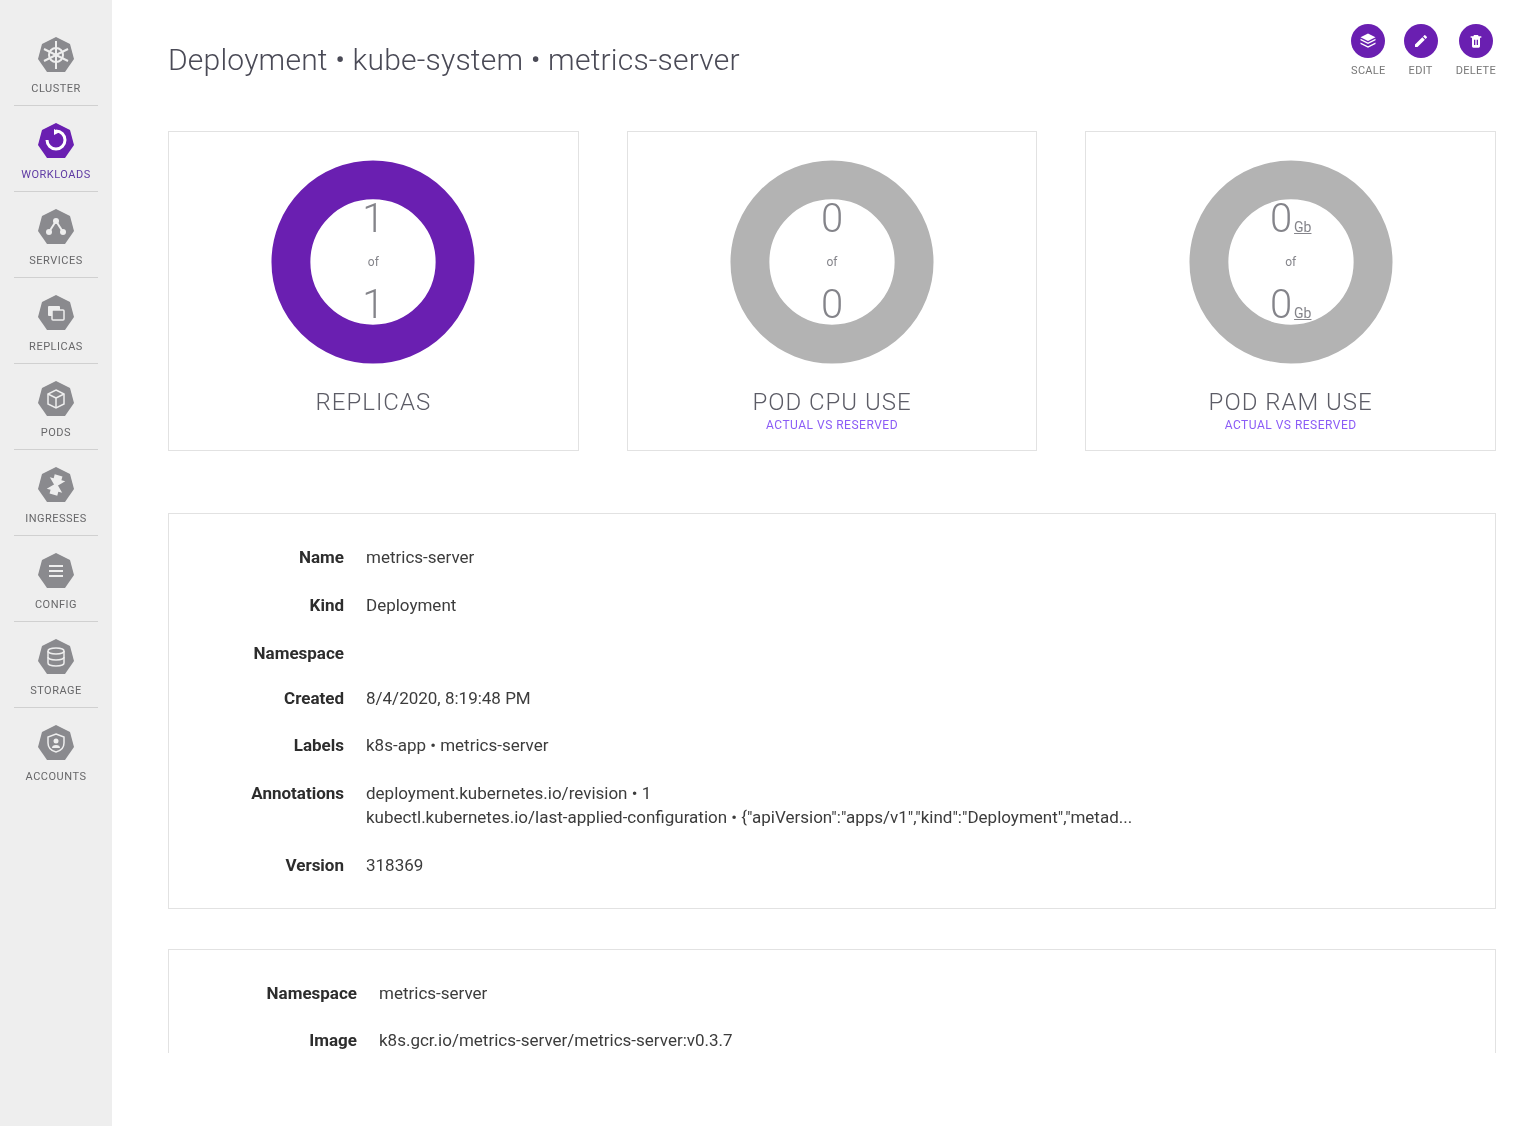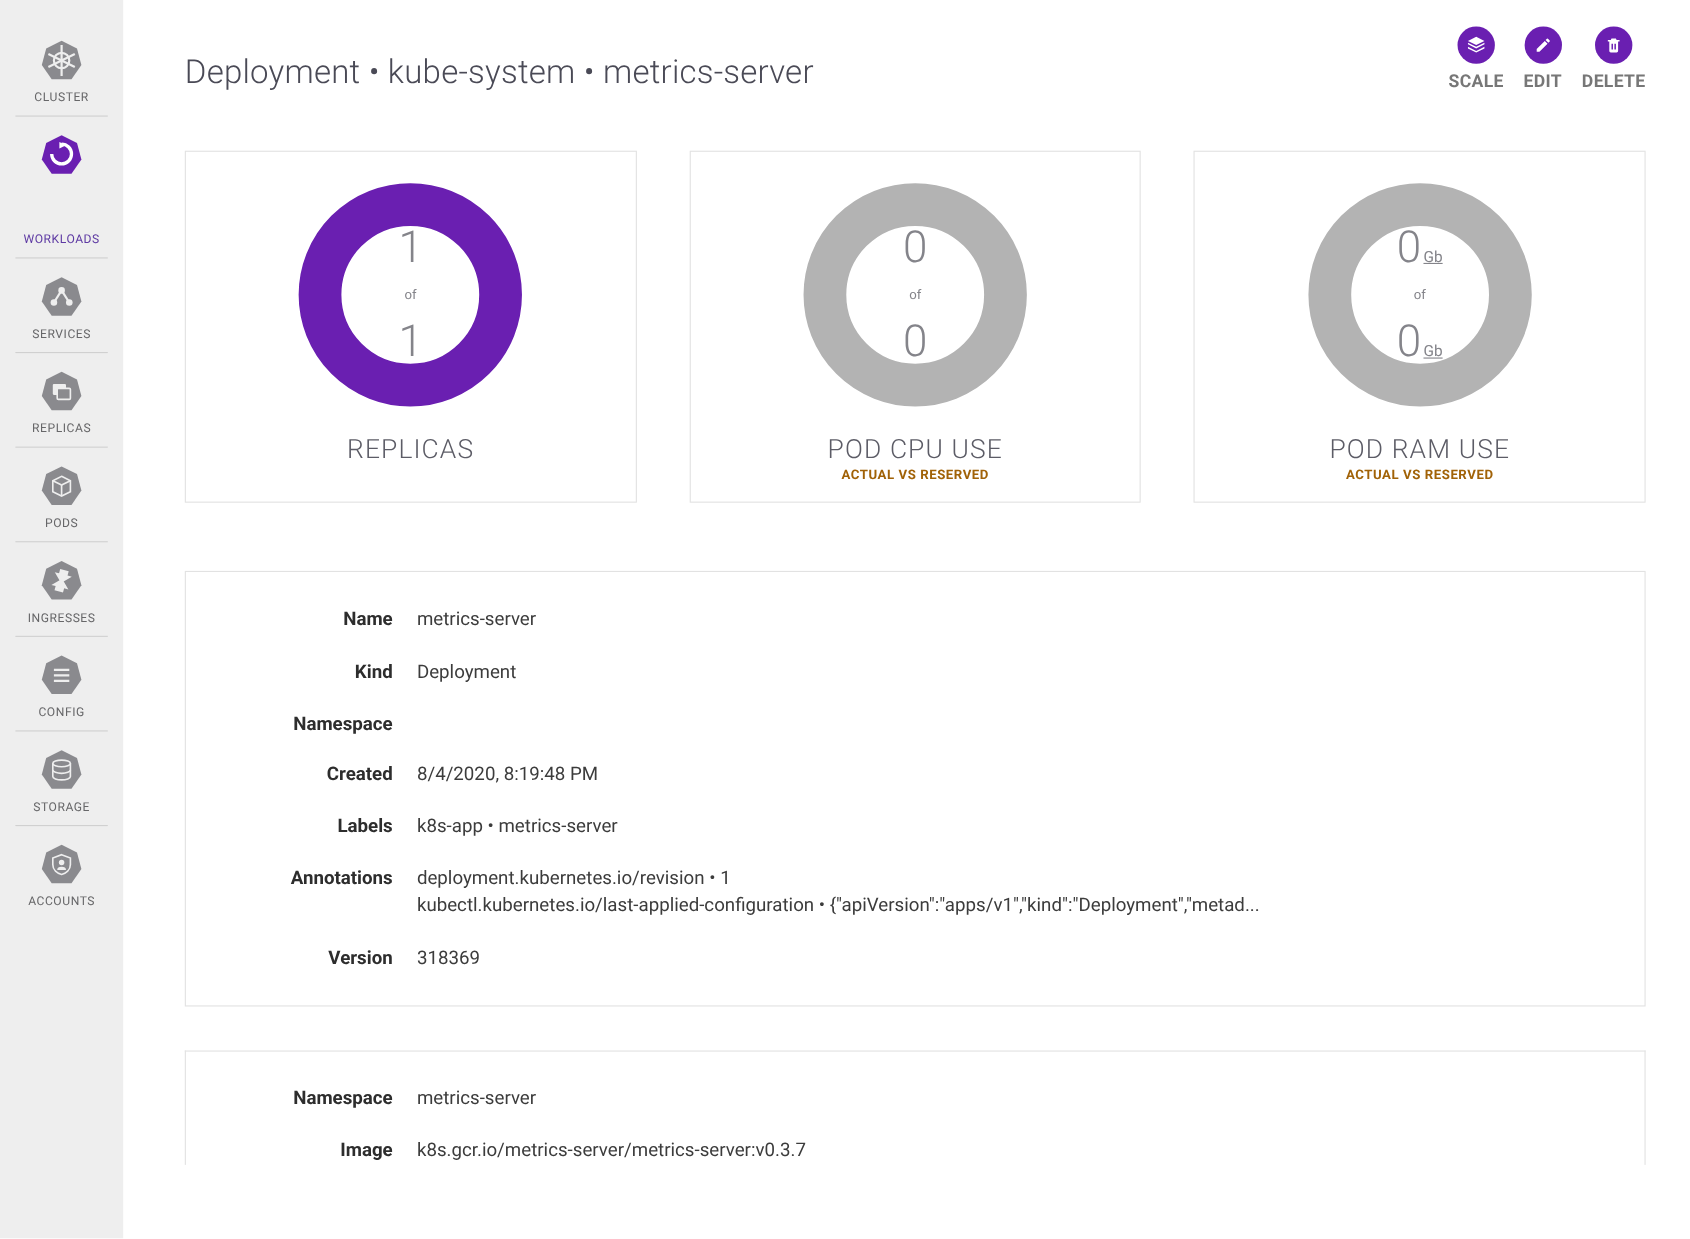--- a/index.html
+++ b/index.html
@@ -32,21 +32,21 @@
   height: 42px;
   display: flex;
   align-items: center;
   justify-content: center;
 }
 .sidebar-item .label {
   font-size: 11px;
   letter-spacing: 0.5px;
   color: #676769;
 }
-.sidebar-item.active .label { color: #5e3aa3; margin-top: 43px; }
+.sidebar-item.active .label { color: #5e3aa3; }
 .sidebar hr {
   border: none;
   border-top: 1px solid #d0d0d0;
   margin: 0 14px;
 }
 .heptagon {
   fill: #8a8a8e;
 }
 .heptagon.active { fill: #6a1fb1; }
 .main {
@@ -81,24 +81,23 @@
   width: 34px;
   height: 34px;
   border-radius: 50%;
   background: #6a1fb1;
   display: flex;
   align-items: center;
   justify-content: center;
 }
 .action-btn .circle svg { fill: #fff; }
 .action-btn .alabel {
-  font-size: 16px;
+  font-size: 11px;
   color: #777;
   letter-spacing: 0.3px;
-  font-weight: bold;
 }
 .cards-row {
   display: flex;
   gap: 48px;
   margin-bottom: 62px;
 }
 .card {
   flex: 1;
   border: 1px solid #e2e2e2;
   display: flex;
@@ -141,28 +140,27 @@
 }
 .card-title {
   font-size: 24px;
   font-weight: 300;
   letter-spacing: 1px;
   color: #5c5c66;
   margin-top: 18px;
 }
 .card-sub {
   font-size: 12px;
-  color: #a16207;
+  color: #8b5cf6;
   letter-spacing: 0.5px;
   margin-top: 2px;
-  font-weight: bold;
 }
 .details-panel {
   border: 1px solid #e2e2e2;
-  padding: 32px 32px 30px;
+  padding: 32px 19px 30px;
   margin-bottom: 40px;
 }
 .drow {
   display: flex;
   align-items: flex-start;
   margin-bottom: 24px;
 }
 .drow:last-child { margin-bottom: 0; }
 .dlabel {
   width: 178px;

